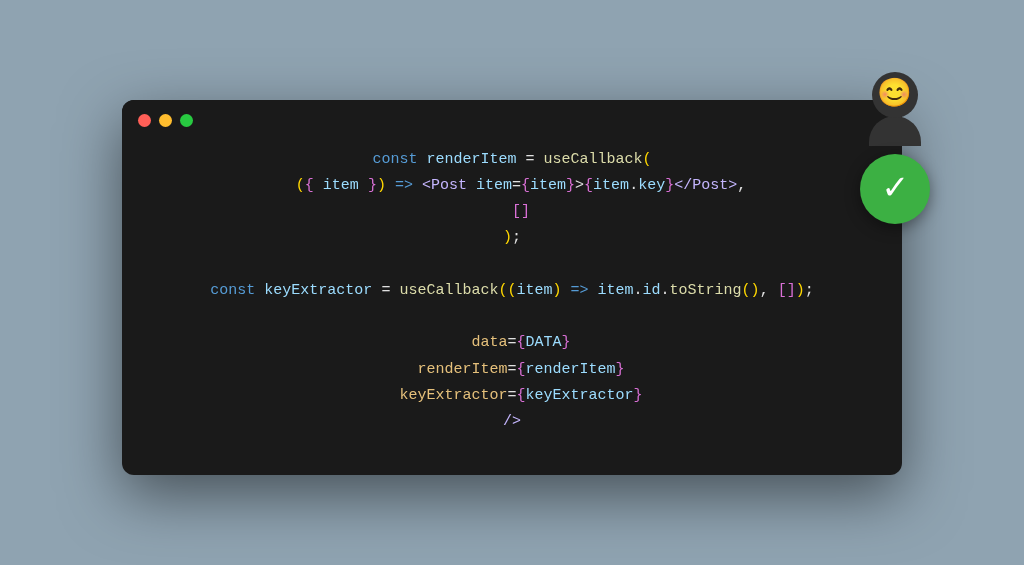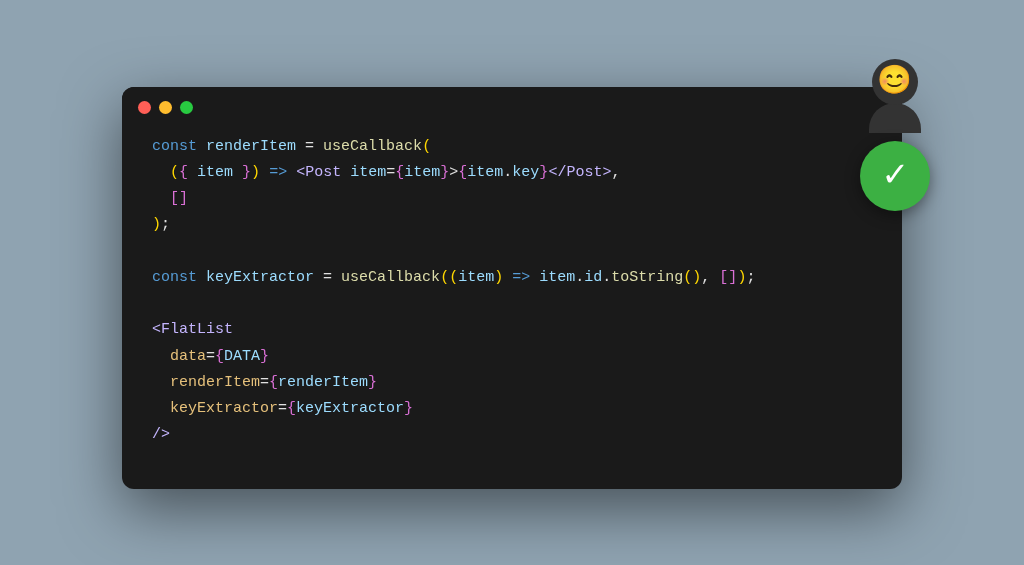--- a/index.html
+++ b/index.html
@@ -54,20 +54,21 @@
     .code-area {
       padding: 10px 30px 10px 30px;
       font-size: 15px;
       line-height: 1.75;
       color: #e0e0e0;
     }
 
     .line {
       display: block;
       white-space: pre;
+      text-align: center;
     }
 
     .empty-line {
       display: block;
       height: 1.75em;
     }
 
     
     .kw { color: #569cd6; }         
     .fn { color: #dcdcaa; }         
@@ -158,21 +159,20 @@
       <span class="line">  <span class="arr">[]</span></span>
 
       <span class="line"><span class="paren">)</span><span class="white">;</span></span>
 
       <span class="empty-line"></span>
 
       <span class="line"><span class="kw">const</span> <span class="light-blue">keyExtractor</span> <span class="white">=</span> <span class="fn">useCallback</span><span class="paren">((</span><span class="light-blue">item</span><span class="paren">)</span> <span class="kw">=&gt;</span> <span class="light-blue">item</span><span class="white">.</span><span class="light-blue">id</span><span class="white">.</span><span class="fn">toString</span><span class="paren">()</span><span class="white">,</span> <span class="arr">[]</span><span class="paren">)</span><span class="white">;</span></span>
 
       <span class="empty-line"></span>
 
-      <span class="line"><span class="component-tag">&lt;FlatList</span></span>
 
       <span class="line">  <span class="yellow">data</span><span class="white">=</span><span class="bracket">{</span><span class="light-blue">DATA</span><span class="bracket">}</span></span>
 
       <span class="line">  <span class="yellow">renderItem</span><span class="white">=</span><span class="bracket">{</span><span class="light-blue">renderItem</span><span class="bracket">}</span></span>
 
       <span class="line">  <span class="yellow">keyExtractor</span><span class="white">=</span><span class="bracket">{</span><span class="light-blue">keyExtractor</span><span class="bracket">}</span></span>
 
       <span class="line"><span class="component-tag">/&gt;</span></span>
     </div>
   </div>

